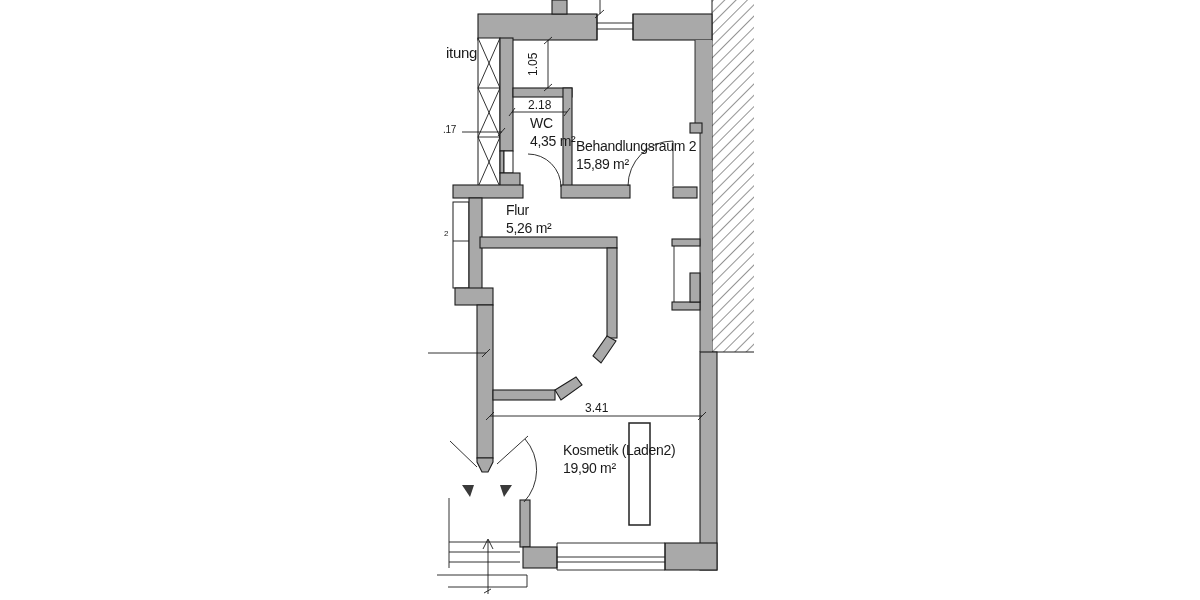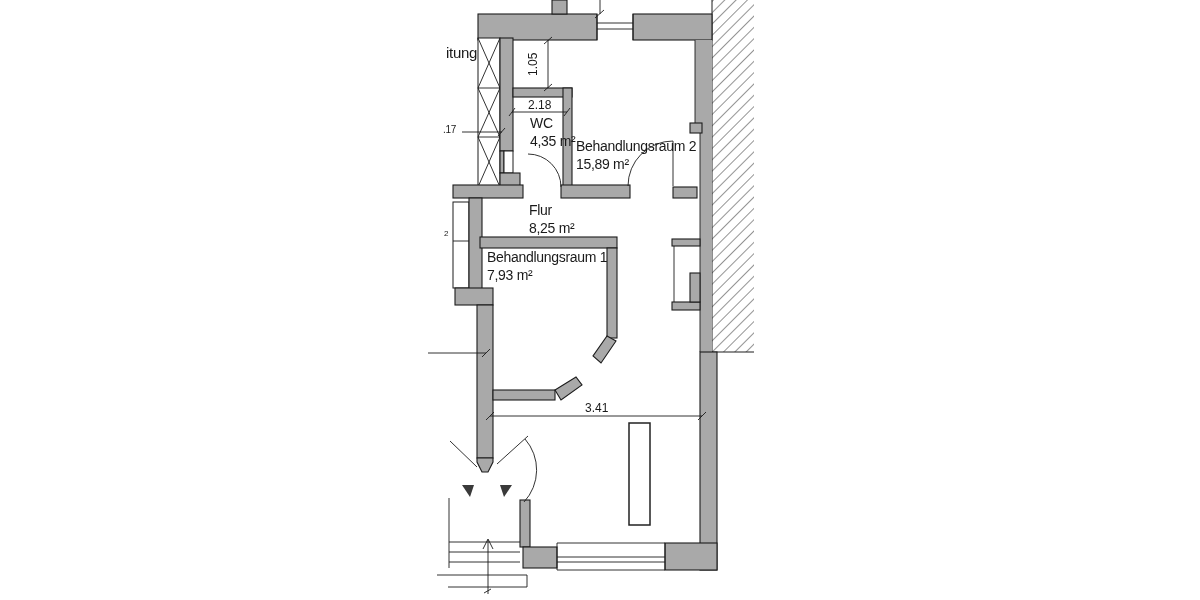--- a/index.html
+++ b/index.html
@@ -219,24 +219,24 @@
   <div class="lbl room" style="left:530px;top:114px;">
     <div>WC</div>
     <div>4,35 m²</div>
   </div>
 
   <div class="lbl room" style="left:576px;top:104px;margin-top:33px;">
     <div>Behandlungsraum 2</div>
     <div>15,89 m²</div>
   </div>
 
-  <div class="lbl room" style="left:529px;top:201px;">
+  <div class="lbl room" style="left:506px;top:201px;">
     <div>Flur</div>
-    <div>8,25 m²</div>
-  </div>
-
-  <div class="lbl room" style="left:487px;top:248px;">
-    <div>Behandlungsraum 1</div>
-    <div>7,93 m²</div>
-  </div>
-
+    <div>5,26 m²</div>
+  </div>
+
+
+  <div class="lbl room" style="left:563px;top:441px;">
+    <div>Kosmetik (Laden2)</div>
+    <div>19,90 m²</div>
+  </div>
 
 </div>
 
 </body></html>

